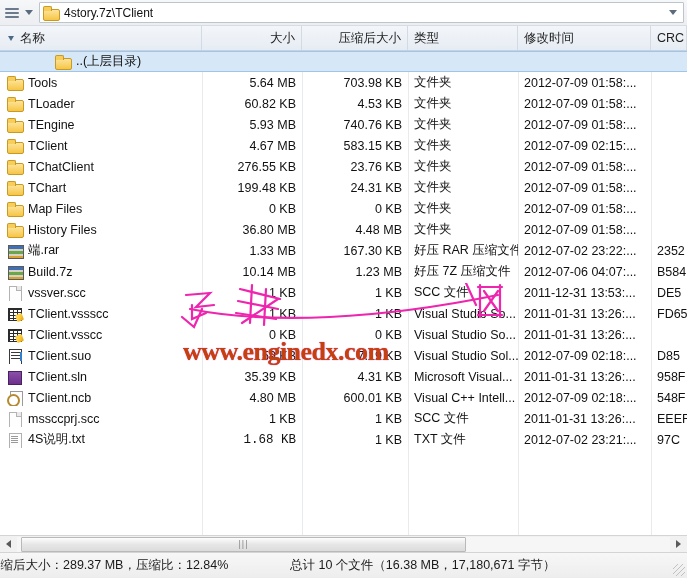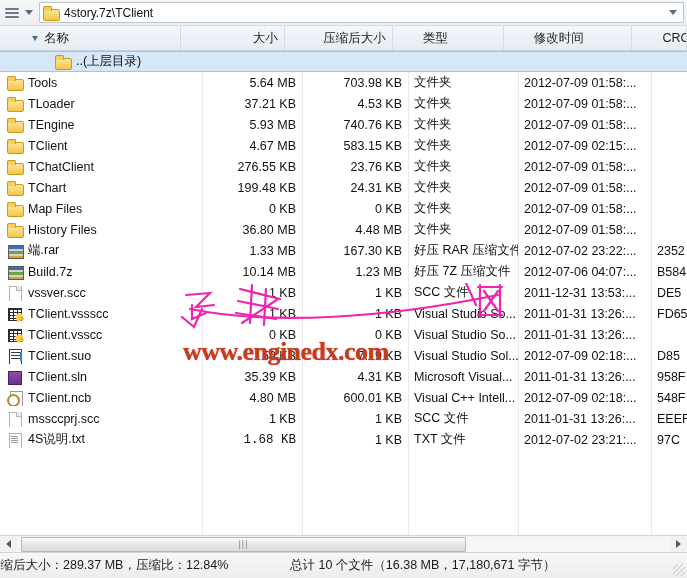--- a/index.html
+++ b/index.html
@@ -98,21 +98,20 @@
   }
   .colheader .hcell {
     display: flex;
     align-items: center;
     border-right: 1px solid #d2dae3;
     padding: 0 6px;
     overflow: hidden;
     white-space: nowrap;
     cursor: pointer;
     position: relative;
-    margin-left: 24px;
   }
   .colheader .hcell.num { justify-content: flex-end; }
   .sort-arrow {
     width: 0; height: 0;
     border-left: 3px solid transparent;
     border-right: 3px solid transparent;
     border-top: 5px solid #4a6a86;
     margin-right: 6px;
     margin-left: 2px;
     flex: 0 0 auto;
@@ -393,21 +392,21 @@
           <div class="cell " style="width: 36px;">
             <span></span>
           </div>
         </div>
         <div class="row">
           <div class="cell name" style="width: 202px;">
             <span class="icon ic-folder"></span>
             <span>TLoader</span>
           </div>
           <div class="cell num" style="width: 100px;">
-            <span>37.21 KB</span>
+            <span>60.82 KB</span>
           </div>
           <div class="cell num" style="width: 106px;">
             <span>4.53 KB</span>
           </div>
           <div class="cell " style="width: 110px;">
             <span>文件夹</span>
           </div>
           <div class="cell " style="width: 133px;">
             <span>2012-07-09 01:58:...</span>
           </div>

